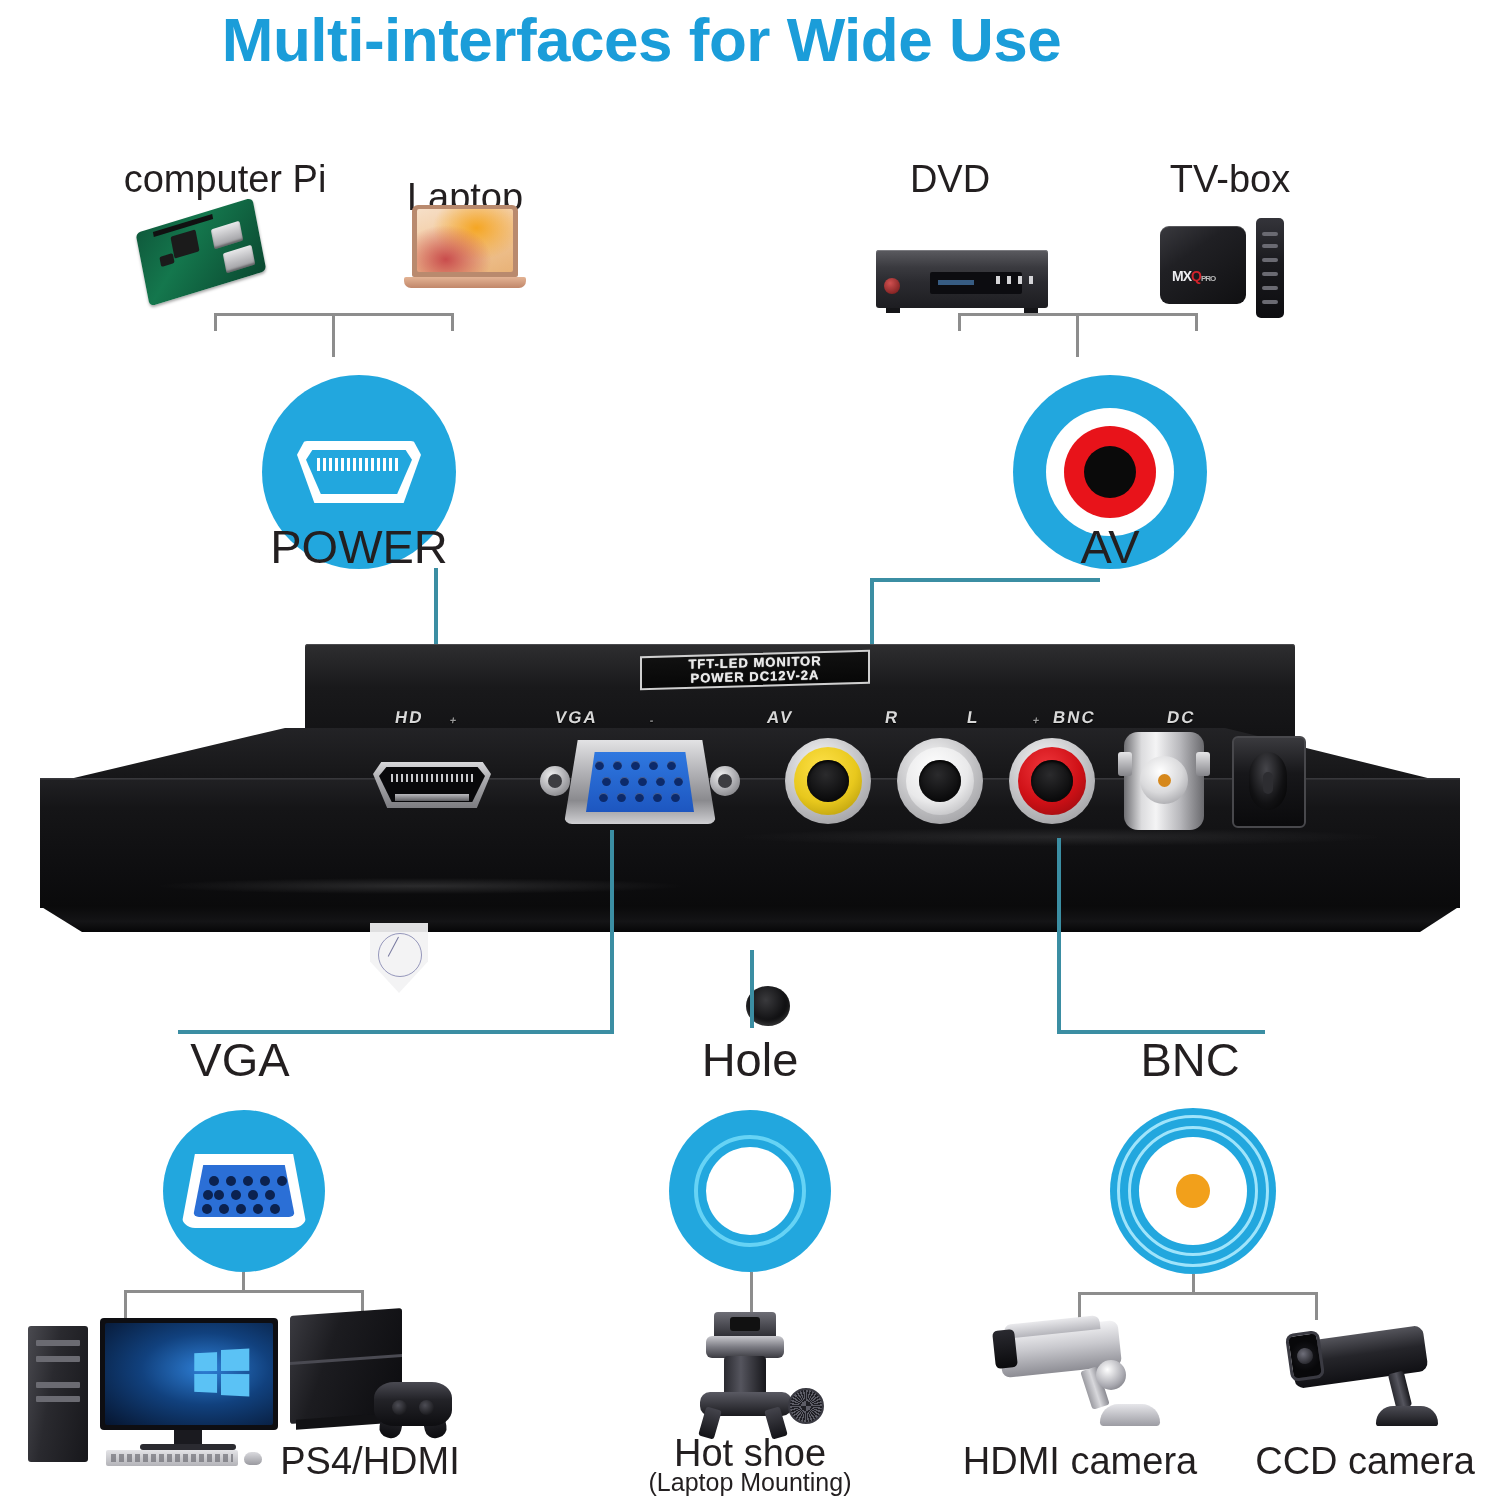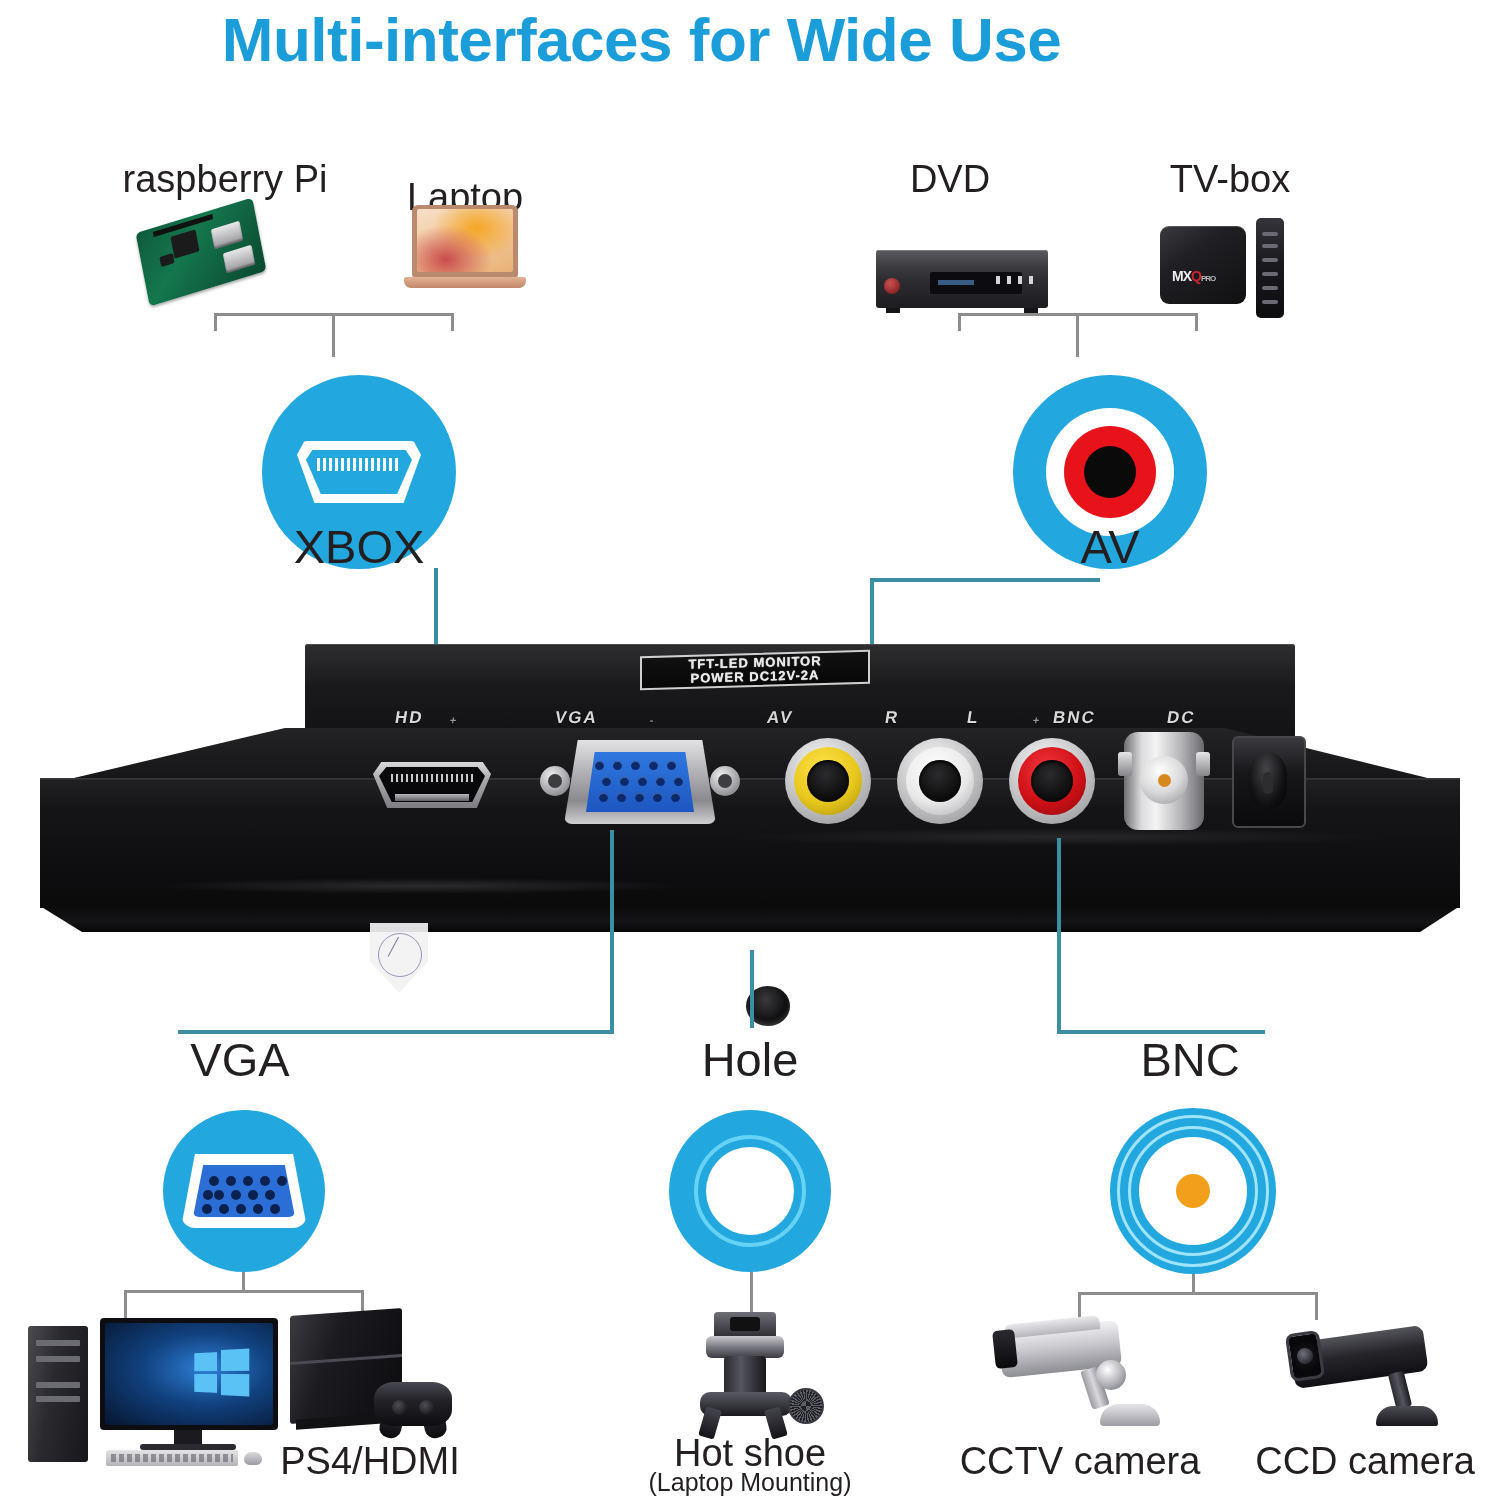--- a/index.html
+++ b/index.html
@@ -627,21 +627,21 @@
   }
 </style>
 </head>
 <body>
 
 <div class="stage">
 
   <div class="abs" id="page-title">Multi-interfaces for Wide Use</div>
 
   <div class="abs" style="left:110px; top:158px; width:230px;">
-    <div class="dev-label">raspberry Pi</div>
+    <div class="dev-label">computer Pi</div>
   </div>
   <div class="abs thumb rpi" style="left:140px; top:215px;">
     <div class="board"></div>
     <div class="chip" style="left:32px; top:18px; width:26px; height:22px;"></div>
     <div class="chip" style="left:20px; top:40px; width:14px; height:10px;"></div>
     <div class="usb" style="left:72px; top:10px; width:30px; height:20px;"></div>
     <div class="usb" style="left:84px; top:34px; width:30px; height:20px;"></div>
     <div class="hdr" style="left:12px; top:8px; width:62px;"></div>
   </div>
 
@@ -662,21 +662,21 @@
     <div class="stem" style="left:118px; top:0; height:44px;"></div>
   </div>
 
   <div class="circ" style="left:262px; top:375px; width:194px; height:194px;">
     <div class="hdmi-glyph">
       <div class="hdmi-outer"></div>
       <div class="hdmi-inner"></div>
       <div class="hdmi-pins"></div>
     </div>
   </div>
-  <div class="abs port-label" style="left:249px; top:519px; width:220px;">XBOX</div>
+  <div class="abs port-label" style="left:249px; top:519px; width:220px;">POWER</div>
 
   <div class="abs lead-v" style="left:434px; top:568px; height:108px;"></div>
 
   <div class="abs" style="left:860px; top:158px; width:180px;">
     <div class="dev-label">DVD</div>
   </div>
   <div class="abs thumb dvd" style="left:876px; top:250px;">
     <div class="case"></div>
     <div class="tray"></div>
     <div class="knob"></div>
@@ -932,21 +932,21 @@
   </div>
 
   <div class="abs thumb cctv" style="left:1000px; top:1320px;">
     <div class="barrel"></div>
     <div class="sun"></div>
     <div class="lens"></div>
     <div class="arm"></div>
     <div class="joint"></div>
     <div class="mount"></div>
   </div>
-  <div class="abs dev-label" style="left:940px; top:1440px; width:280px;">CCTV camera</div>
+  <div class="abs dev-label" style="left:940px; top:1440px; width:280px;">HDMI camera</div>
 
   <div class="abs thumb ccd" style="left:1280px; top:1320px;">
     <div class="barrel"></div>
     <div class="leds"></div>
     <div class="front"></div>
     <div class="arm"></div>
     <div class="mount"></div>
   </div>
   <div class="abs dev-label" style="left:1230px; top:1440px; width:270px;">CCD camera</div>
 

